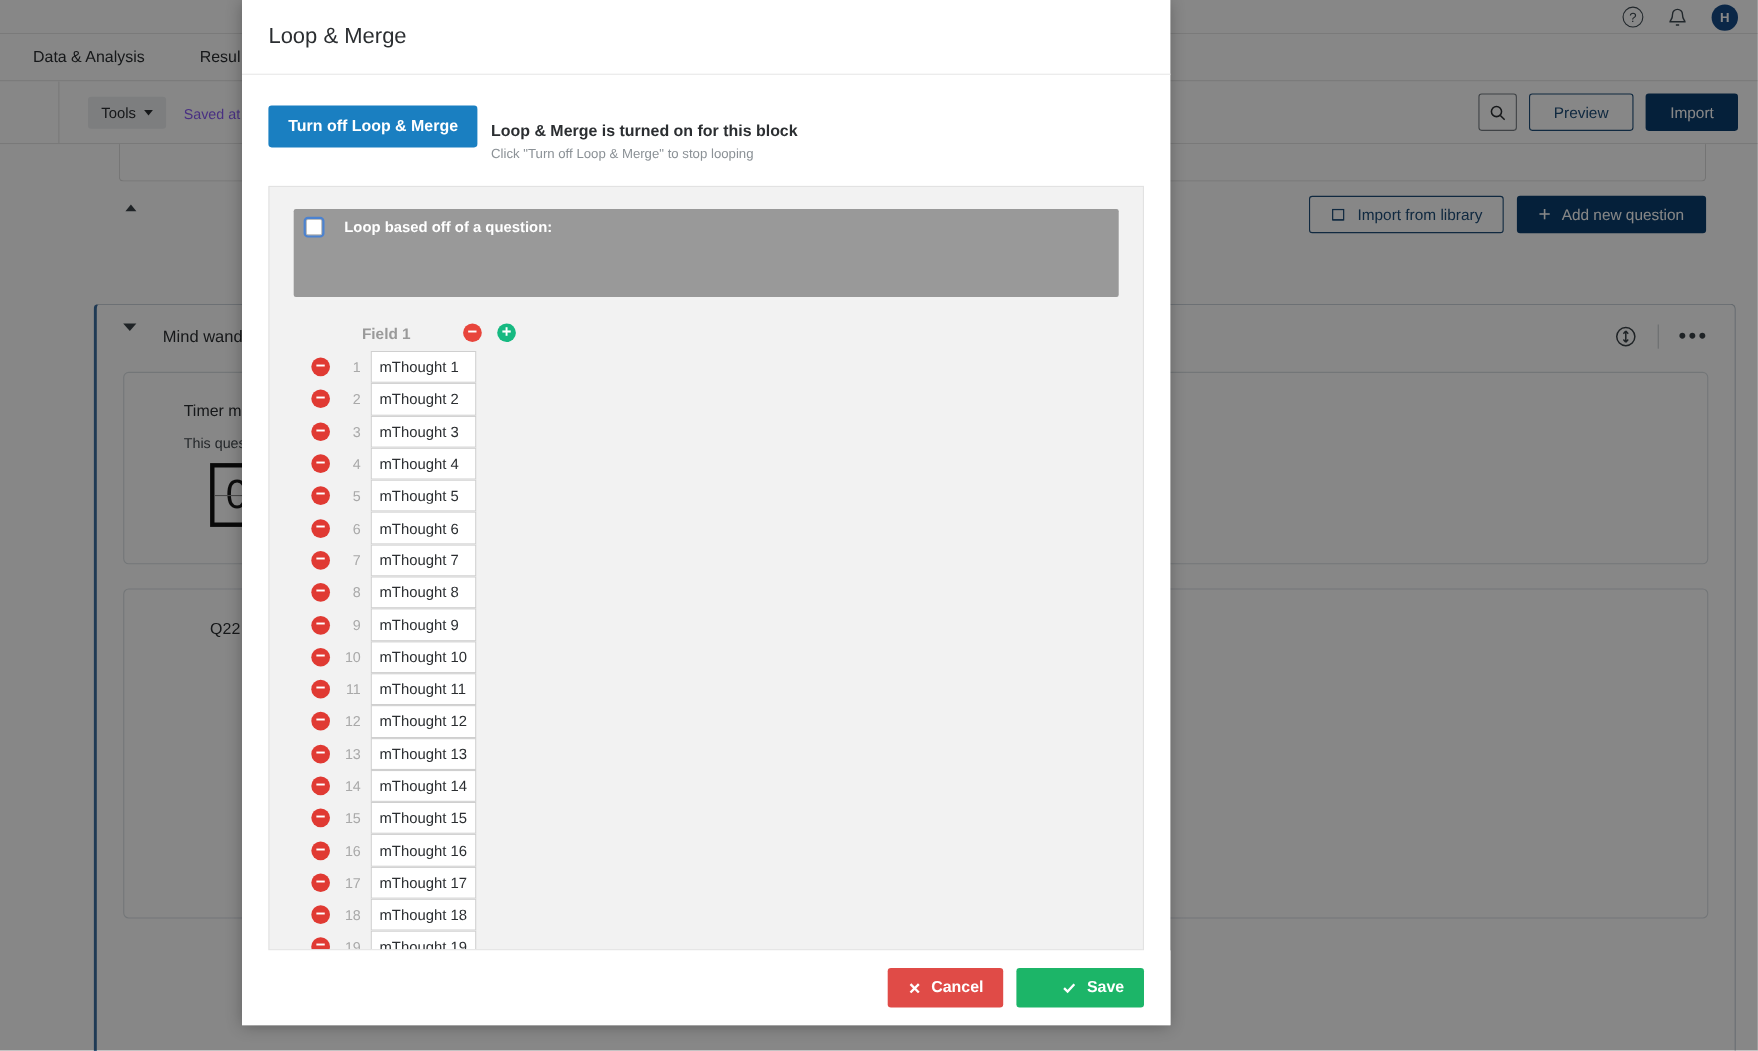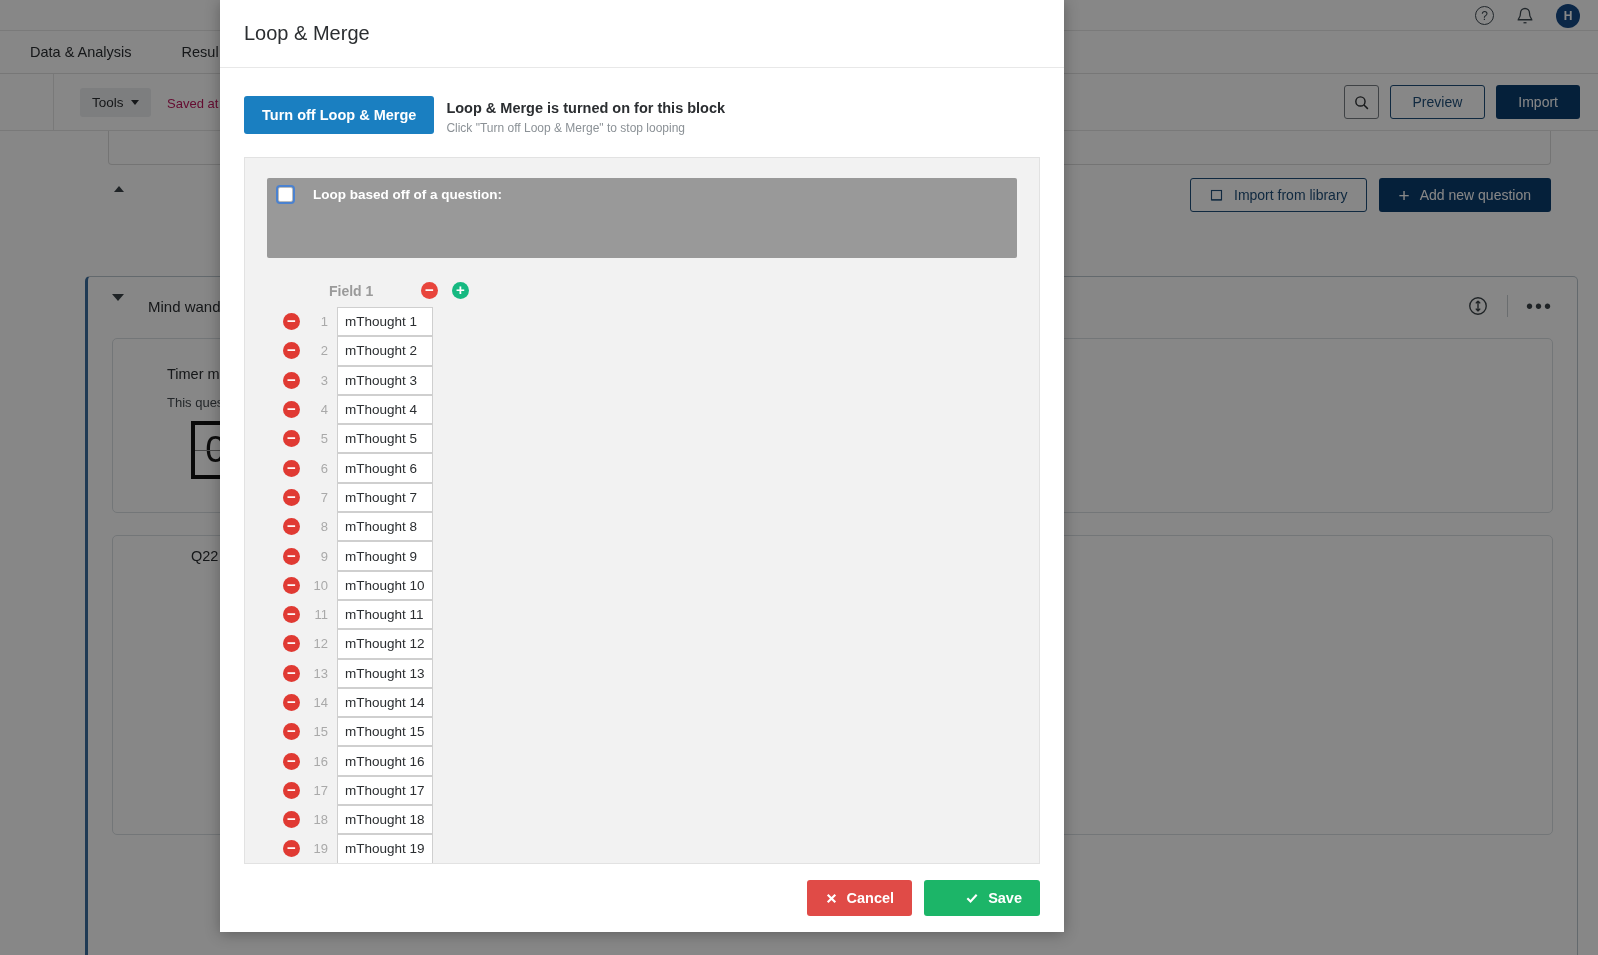--- a/index.html
+++ b/index.html
@@ -64,21 +64,21 @@
     position: absolute; left: 80px; top: 14px;
     height: 29px; padding: 0 12px;
     background: #eceef0; border-radius: 3px;
     display: flex; align-items: center; gap: 7px;
     font-size: 13.5px; color: #2b2e31;
   }
   .chev { width: 0; height: 0; border-left: 4.5px solid transparent;
           border-right: 4.5px solid transparent; border-top: 5px solid #2b2e31; }
   .saved-text {
     position: absolute; left: 167px; top: 22px;
-    font-size: 13px; color: #be185d; white-space: nowrap;
+    font-size: 13px; color: #8b5cf6; white-space: nowrap;
   }
   .toolbar-right {
     position: absolute; right: 18px; top: 11px;
     display: flex; align-items: center; gap: 11px;
   }
   .search-box {
     width: 35px; height: 34px; border: 1px solid #777d83; border-radius: 3px;
     display: flex; align-items: center; justify-content: center;
   }
   .btn-outline-blue {
@@ -146,21 +146,21 @@
   .dots { font-size: 20px; letter-spacing: 2px; color: #3b4348; line-height: 0.6; }
 
   .inner-card {
     position: absolute; left: 24px; right: 24px;
     border: 1px solid #dadfe3; border-radius: 5px; background: #fff;
   }
   #inner-card-1 { top: 61px; height: 175px; }
   #inner-card-2 { top: 258px; height: 300px; }
   .q-title { position: absolute; left: 54px; top: 27px; font-size: 14.5px; color: #2b2e31; white-space: nowrap; }
   .q-sub { position: absolute; left: 54px; top: 56px; font-size: 13px; color: #444b50; white-space: nowrap; }
-  .q-label { position: absolute; left: 78px; top: 12px; font-size: 14.5px; color: #2b2e31; }
+  .q-label { position: absolute; left: 78px; top: 28px; font-size: 14.5px; color: #2b2e31; }
 
   .flipclock {
     position: absolute; left: 78px; top: 82px;
     display: flex; border: 4px solid #121212; background: #fff;
   }
   .flipdigit {
     width: 43px; height: 50px;
     font-size: 37px; line-height: 50px; text-align: center;
     color: #1a1a1a; position: relative;
     border-right: 2px solid #121212;
@@ -206,21 +206,21 @@
   .btn-turnoff {
     background: #1a7fc1; color: #fff;
     border: none; border-radius: 3px;
     height: 38px; padding: 0 18px;
     font-size: 14.5px; font-weight: bold;
     cursor: pointer; white-space: nowrap;
     font-family: "Liberation Sans", sans-serif;
   }
   .lm-status-title {
     font-size: 14.5px; font-weight: bold; color: #2b2e31;
-    margin-top: 4px; white-space: nowrap;
+    margin-top: 16px; white-space: nowrap;
   }
   .lm-status-sub {
     font-size: 12px; color: #8b9196; margin-top: 5px; white-space: nowrap;
   }
 
   .lm-panel {
     flex: 1 1 auto; min-height: 0;
     background: #f2f2f2;
     border: 1px solid #e2e2e2;
     padding: 20px 22px 0 22px;

